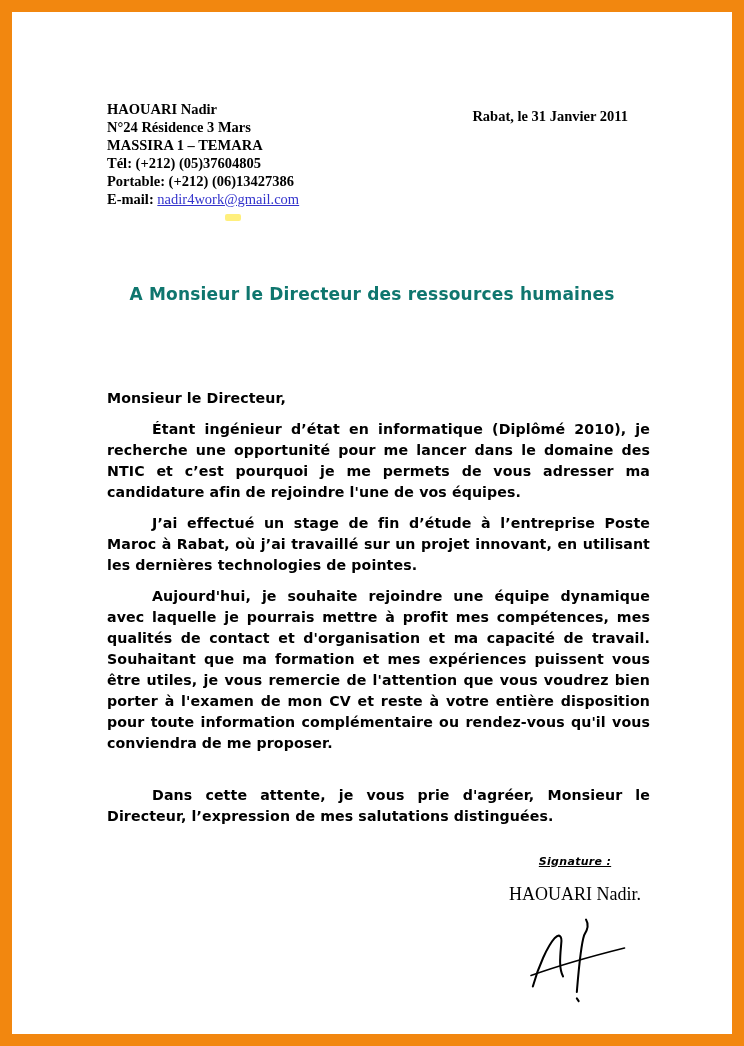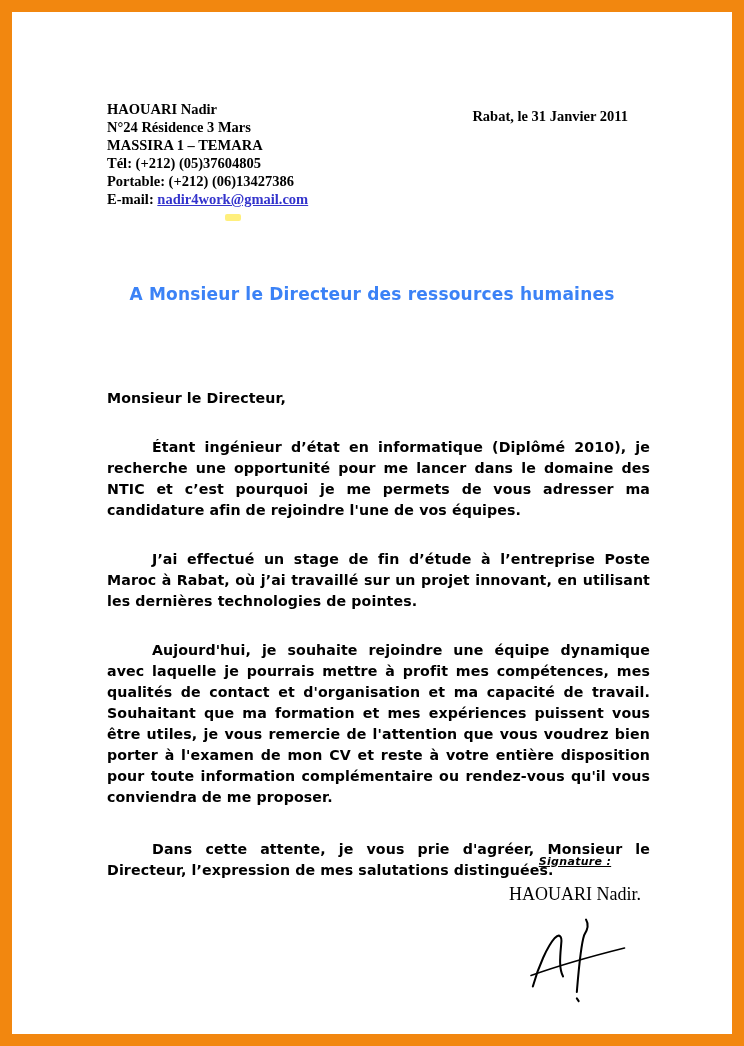--- a/index.html
+++ b/index.html
@@ -22,47 +22,47 @@
   
   .sender{
     position:absolute;left:95px;top:88px;
     font-family:"Liberation Serif","DejaVu Serif",serif;
     font-weight:bold;font-size:14.5px;line-height:18px;
     color:#000;
   }
   .email-line a{
     color:var(--link-color);
     text-decoration:underline;
-    font-weight:bold;
+    font-weight:normal;
   }
   .date{
     position:absolute;top:96px;right:104px;
     font-family:"Liberation Serif","DejaVu Serif",serif;
     font-weight:bold;font-size:14.5px;color:#000;
   }
   
   .speck{
     position:absolute;left:213px;top:202px;width:16px;height:7px;
     background:#ffec66;opacity:.85;border-radius:2px;
   }
   .subject{
     position:absolute;left:12px;right:12px;top:272px;
     text-align:center;
-    font-weight:bold;font-size:17px;color:#3b82f6;
+    font-weight:bold;font-size:17px;color:#0f766e;
     letter-spacing:.2px;
   }
   .letter-body{
     position:absolute;left:95px;top:376px;width:543px;
     font-weight:bold;font-size:14.2px;line-height:21px;
     color:#000;text-align:justify;letter-spacing:.1px;
   }
   .letter-body .salutation{text-align:left;}
   .letter-body p.para{
     text-indent:45px;
-    margin-top:28px;
+    margin-top:10px;
   }
   .letter-body p.closing{margin-top:31px;}
   .signature-block{
     position:absolute;left:468px;top:838px;width:190px;
     text-align:center;color:#000;
   }
   .signature-label{
     display:inline-block;
     font-weight:bold;font-style:italic;font-size:11px;
     text-decoration:underline;

